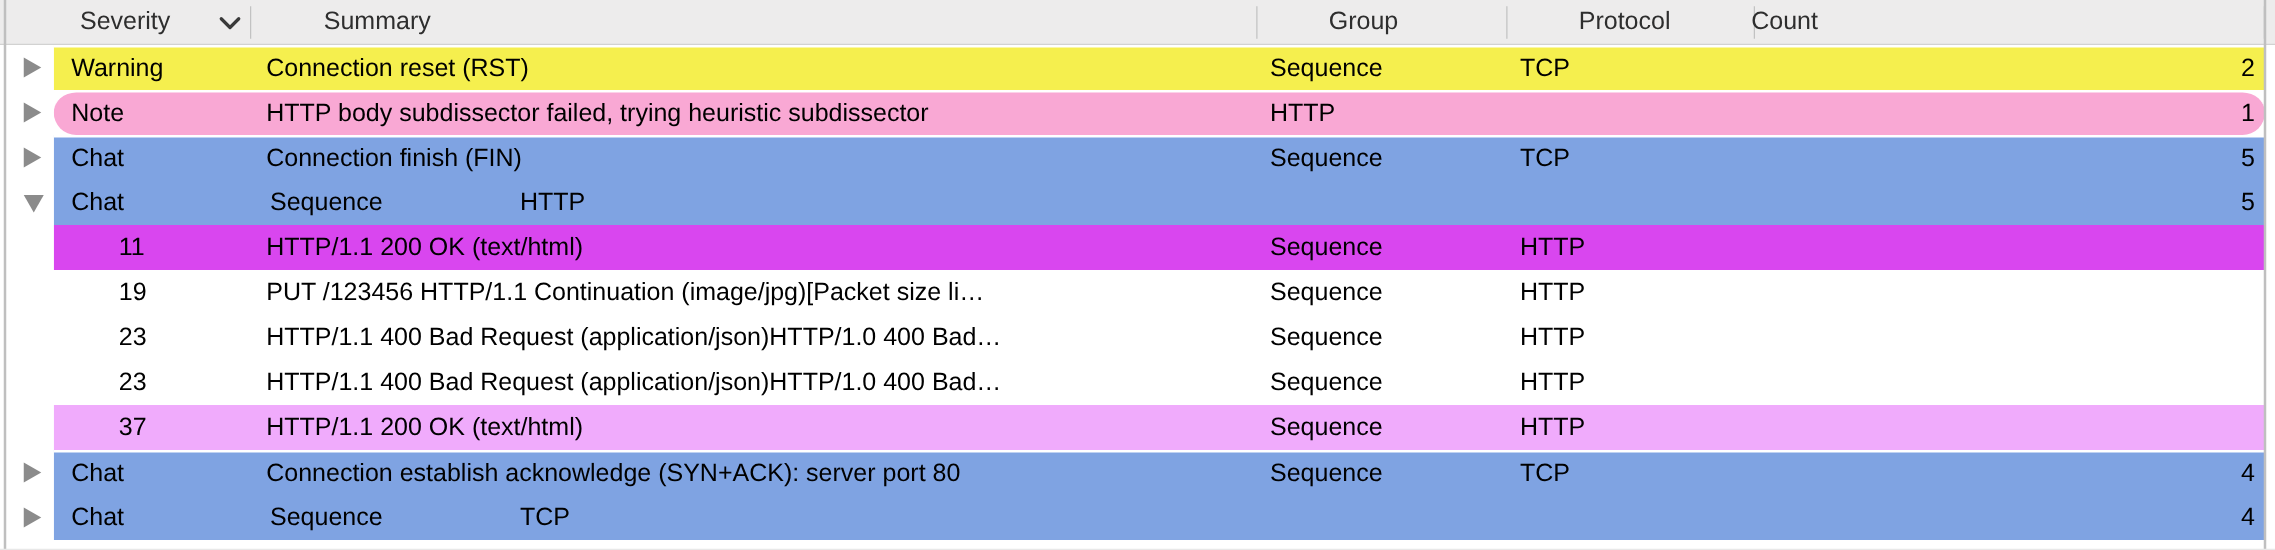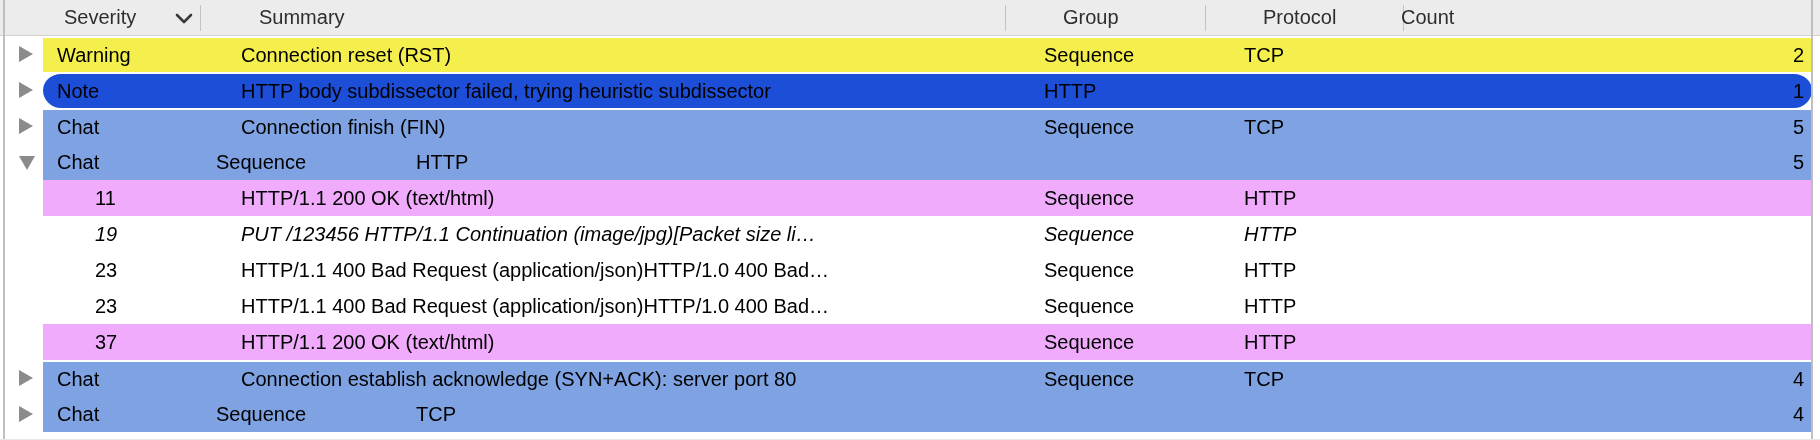--- a/index.html
+++ b/index.html
@@ -23,21 +23,21 @@
   .tri-right{top:10px;border-top:8px solid transparent;border-bottom:8px solid transparent;
              border-left:14px solid #8b8b8b;}
   .tri-down{top:12px;border-left:8px solid transparent;border-right:8px solid transparent;
             border-top:14px solid #8b8b8b;}
   .band{flex:1;display:flex;height:100%;box-sizing:border-box;}
   .gap-top{border-top:2px solid #ffffff;}
   .cell{display:flex;align-items:center;white-space:nowrap;overflow:hidden;
         box-sizing:border-box;font-size:20px;color:#000000;}
   .cell-severity{width:162px;padding-left:14px;flex:none;}
   .cell-severity.child-indent{padding-left:52px;}
-  .cell-summary{width:800px;padding-left:8px;flex:none;margin-left:28px;}
+  .cell-summary{width:800px;padding-left:8px;flex:none;}
   .cell-group{width:200px;padding-left:11px;flex:none;text-align:center;}
   .cell-protocol{width:198px;padding-left:11px;flex:none;}
   .cell-count{flex:1;justify-content:flex-end;padding-right:8px;}
 
   
   .edge-left{position:absolute;left:3px;top:0;width:1.5px;height:440px;background:#bfbfbf;}
   .edge-right{position:absolute;left:1811px;top:0;width:1.5px;height:440px;background:#bfbfbf;}
   .edge-bottom{position:absolute;left:0;top:439px;width:1820px;height:1px;background:#e8e8e8;}
 </style>
 </head>
@@ -71,21 +71,21 @@
       <div class="cell cell-summary">Connection reset (RST)</div>
       <div class="cell cell-group">Sequence</div>
       <div class="cell cell-protocol">TCP</div>
       <div class="cell cell-count">2</div>
     </div>
   </div>
       <div class="row">
     <div class="indent">
       <span class="tri tri-right"></span>
     </div>
-    <div class="band gap-top" style="background-color: #1d4ed8; border-radius: 18px;">
+    <div class="band gap-top" style="background-color: #f9a8d4; border-radius: 18px;">
       <div class="cell cell-severity">Note</div>
       <div class="cell cell-summary">HTTP body subdissector failed, trying heuristic subdissector</div>
       <div class="cell cell-protocol">HTTP</div>
       <div class="cell cell-count">1</div>
     </div>
   </div>
       <div class="row">
     <div class="indent">
       <span class="tri tri-right"></span>
     </div>
@@ -105,33 +105,33 @@
       <div class="cell cell-severity">Chat</div>
       <div class="cell cell-group">Sequence</div>
       <div class="cell cell-protocol">HTTP</div>
       <div class="cell cell-count">5</div>
     </div>
   </div>
       <div class="row">
     <div class="indent">
       
     </div>
-    <div class="band" style="background-color: #f0abfc;">
+    <div class="band" style="background-color: #d946ef;">
       <div class="cell cell-severity child-indent">11</div>
       <div class="cell cell-summary">HTTP/1.1 200 OK (text/html)</div>
       <div class="cell cell-group">Sequence</div>
       <div class="cell cell-protocol">HTTP</div>
       <div class="cell cell-count"></div>
     </div>
   </div>
       <div class="row">
     <div class="indent">
       
     </div>
-    <div class="band" style="background-color: rgb(255, 255, 255); font-style: italic;">
+    <div class="band" style="background-color: rgb(255, 255, 255);">
       <div class="cell cell-severity child-indent">19</div>
       <div class="cell cell-summary">PUT /123456 HTTP/1.1 Continuation (image/jpg)[Packet size li…</div>
       <div class="cell cell-group">Sequence</div>
       <div class="cell cell-protocol">HTTP</div>
       <div class="cell cell-count"></div>
     </div>
   </div>
       <div class="row">
     <div class="indent">
       

